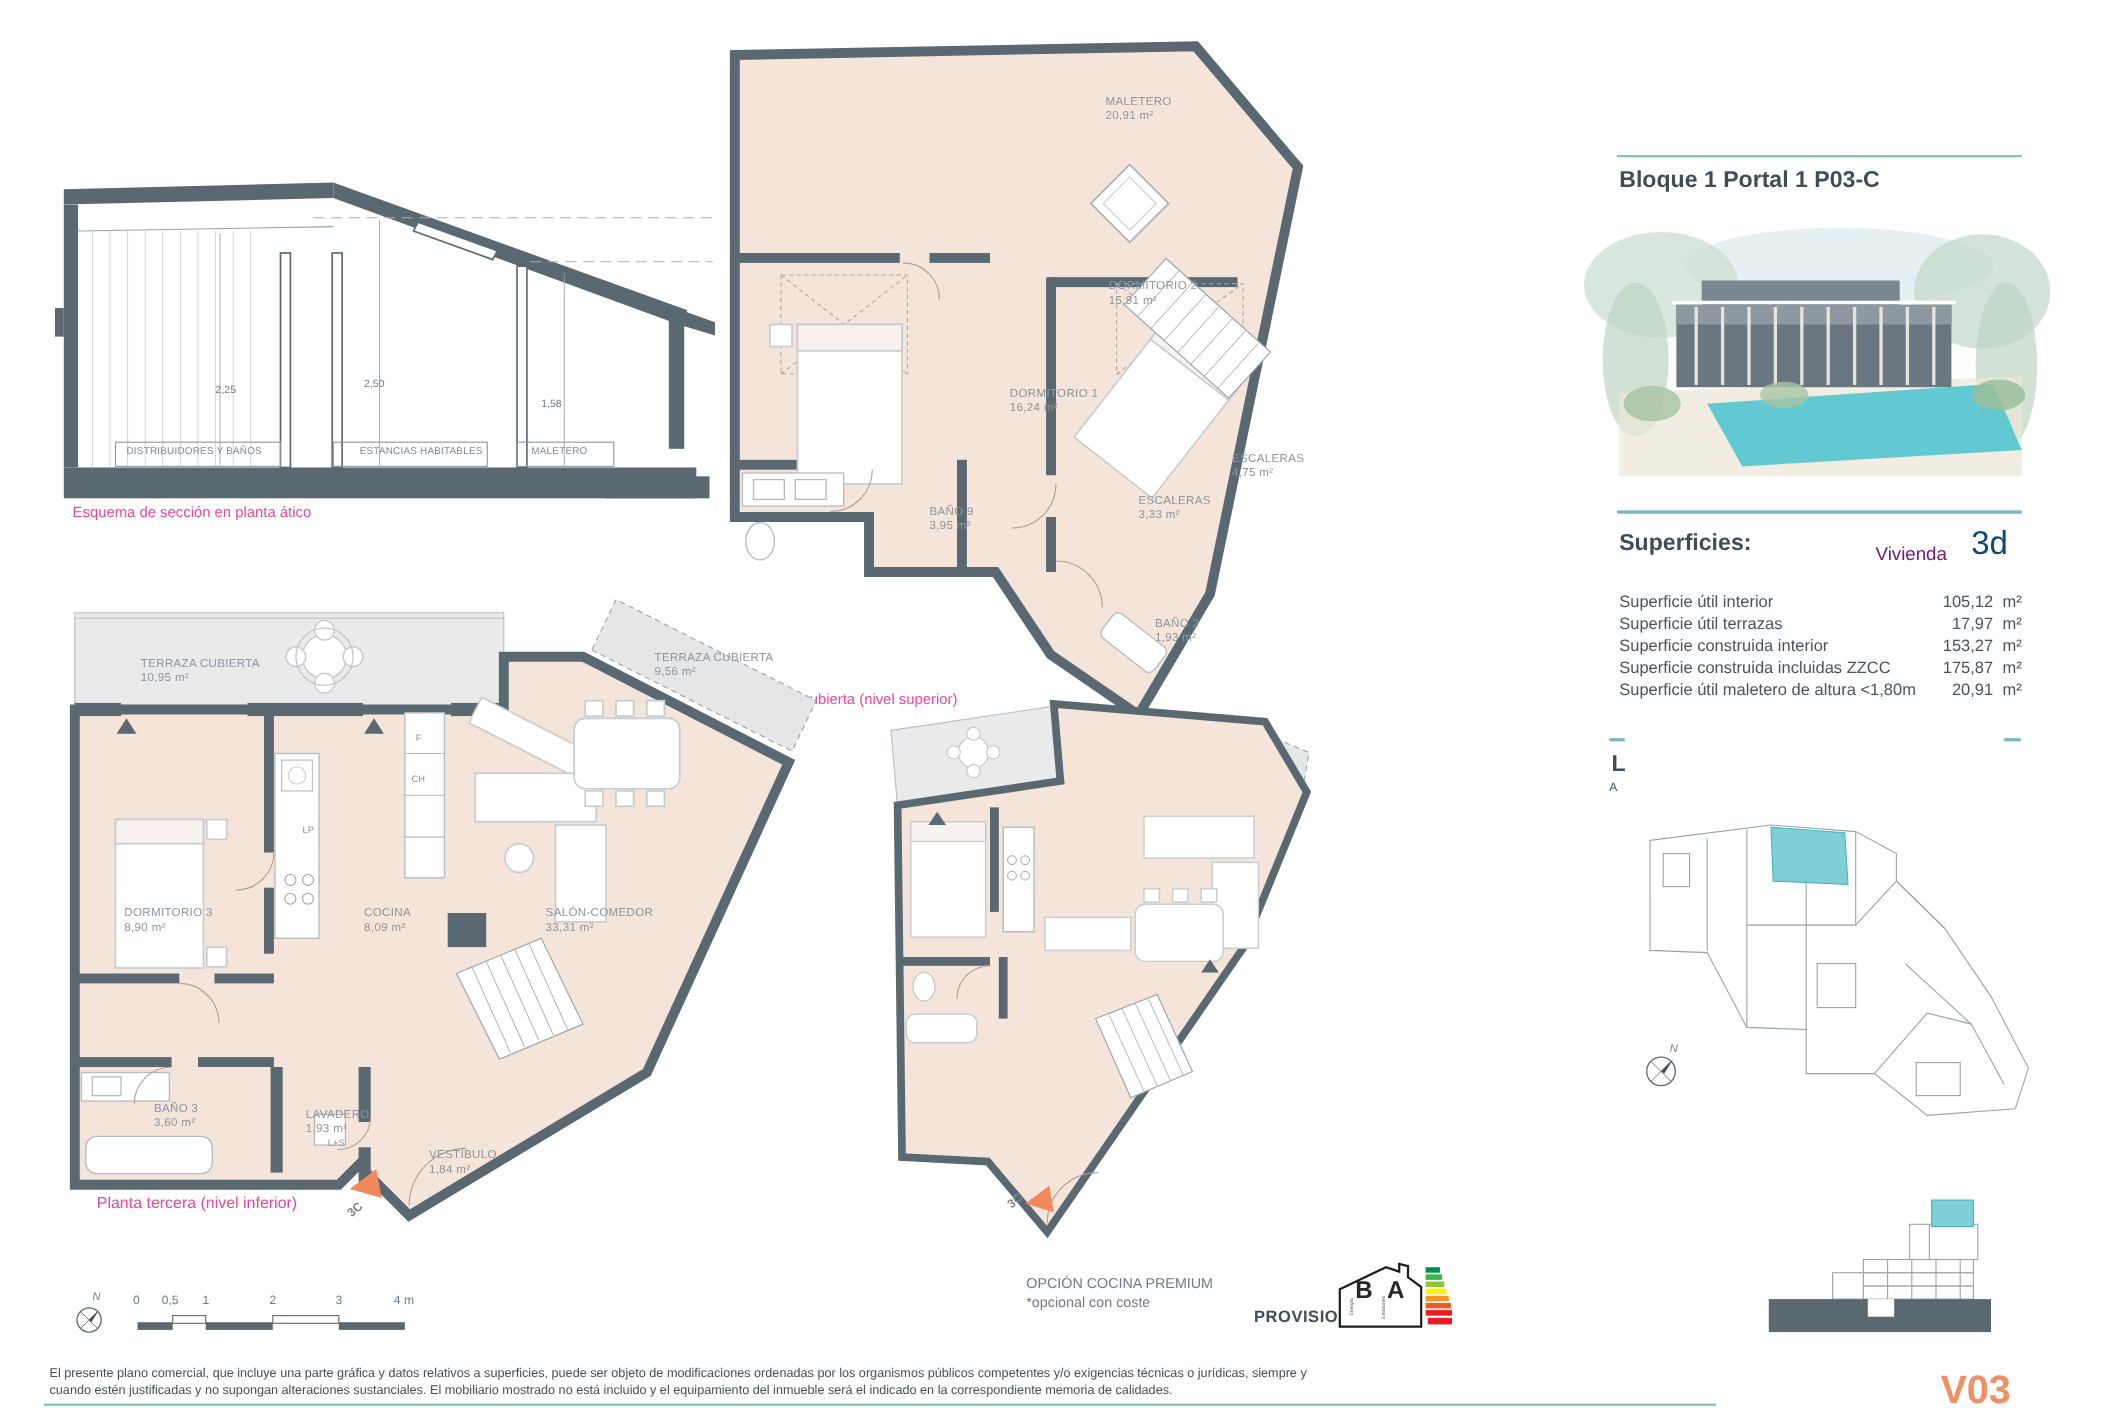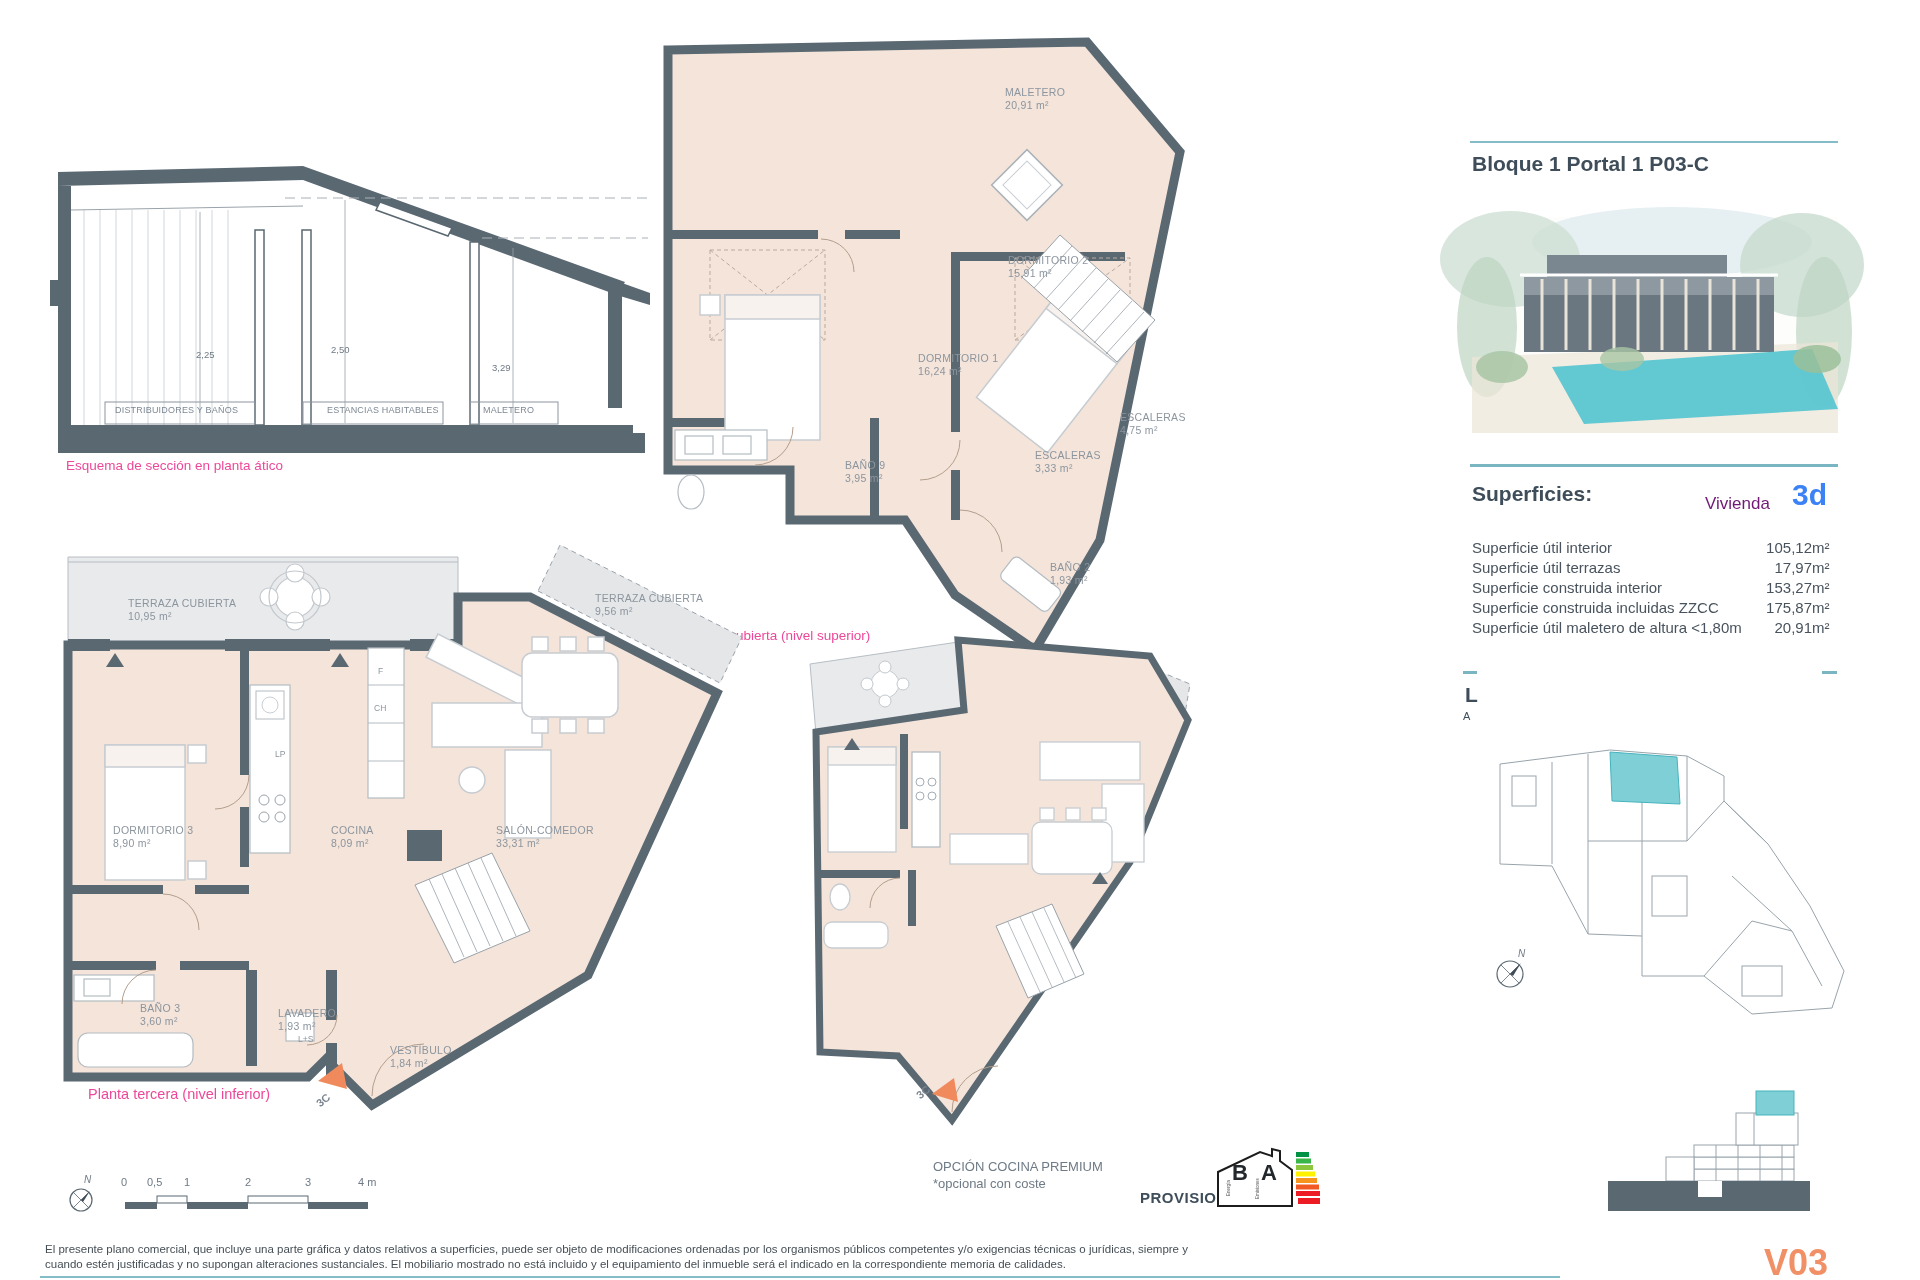--- a/index.html
+++ b/index.html
@@ -11,26 +11,26 @@
 .plan-label span{display:block}
 .caption{position:absolute;font-size:13.5px;color:#ec4899;white-space:nowrap}
 .dim{position:absolute;font-size:9.5px;color:#6e7a85;white-space:nowrap}
 .zone{position:absolute;font-size:9px;color:#7e8893;letter-spacing:.2px;white-space:nowrap}
 .tick{position:absolute;font-size:11px;color:#6e7a85;white-space:nowrap}
 .appl{position:absolute;font-size:8.5px;color:#8c959e;white-space:nowrap}
 .teal-line{position:absolute;background:#84bcc7}
 .sheet-title{position:absolute;font-size:21px;font-weight:bold;color:#3e4d59;white-space:nowrap}
 .sup-head{position:absolute;font-size:21px;font-weight:bold;color:#3e4d59}
 .viv-label{position:absolute;font-size:17px;color:#701a75}
-.viv-code{position:absolute;font-size:30px;font-weight:bold;color:#3b82f6}
+.viv-code{position:absolute;font-size:30px;font-weight:normal;color:#0c4a6e}
 .sup-table{position:absolute;width:366px}
 .sup-row{display:flex;font-size:15px;color:#49535d;line-height:20px}
 .sup-row .lbl{flex:1;white-space:nowrap}
 .sup-row .val{width:52px;text-align:right}
-.sup-row .unit{width:26px;}
+.sup-row .unit{width:26px;text-align:right}
 .disclaimer{position:absolute;font-size:11.5px;color:#454e55;white-space:nowrap}
 .version{position:absolute;font-size:36px;font-weight:bold;color:#f19066}
 .marker-3c{position:absolute;font-size:11px;font-weight:bold;color:#7c8690;transform:rotate(-40deg)}
 .north{position:absolute;font-size:10px;font-style:italic;color:#6e7a85}
 .partial-l{position:absolute;font-size:21px;font-weight:bold;color:#3e4d59}
 .partial-a{position:absolute;font-size:11px;color:#3e4d59}
 .prem-caption{position:absolute;font-size:13px;color:#6e7a85;white-space:nowrap}
 .provisional{position:absolute;font-size:15px;font-weight:bold;color:#3e4d59;letter-spacing:.5px}
 .energy-letter{position:absolute;font-size:22px;font-weight:bold;color:#23282d}
 .energy-side{position:absolute;font-size:4.5px;color:#555;transform:rotate(-90deg);transform-origin:left top}
@@ -78,21 +78,21 @@
     <line x1="463" y1="98" x2="463" y2="273"></line>
   </g>
   <g fill="none" stroke="#8d969e" stroke-width="1">
     <rect x="55" y="252" width="150" height="22"></rect>
     <rect x="253" y="252" width="140" height="22"></rect>
     <rect x="420" y="252" width="88" height="22"></rect>
   </g>
 </svg>
 <div class="dim" style="left:196px;top:349px">2,25</div>
 <div class="dim" style="left:331px;top:344px">2,50</div>
-<div class="dim" style="left:492px;top:362px">3,29</div>
+<div class="dim" style="left:492px;top:362px">1,58</div>
 <div class="zone" style="left:115px;top:405px">DISTRIBUIDORES Y BAÑOS</div>
 <div class="zone" style="left:327px;top:405px">ESTANCIAS HABITABLES</div>
 <div class="zone" style="left:483px;top:405px">MALETERO</div>
 <div class="caption" style="left:66px;top:458px">Esquema de sección en planta ático</div>
 
 <svg class="abs" style="left:655px;top:40px" width="530" height="630" viewBox="0 0 530 630">
   <polygon points="13,10 432,2 525,112 480,330 445,500 380,610 300,555 250,480 135,480 135,430 13,430" fill="#f4e4da" stroke="#5a6872" stroke-width="9" stroke-linejoin="miter"></polygon>
   <g fill="#5a6872">
     <rect x="13" y="190" width="150" height="9"></rect>
     <rect x="190" y="190" width="55" height="9"></rect>

